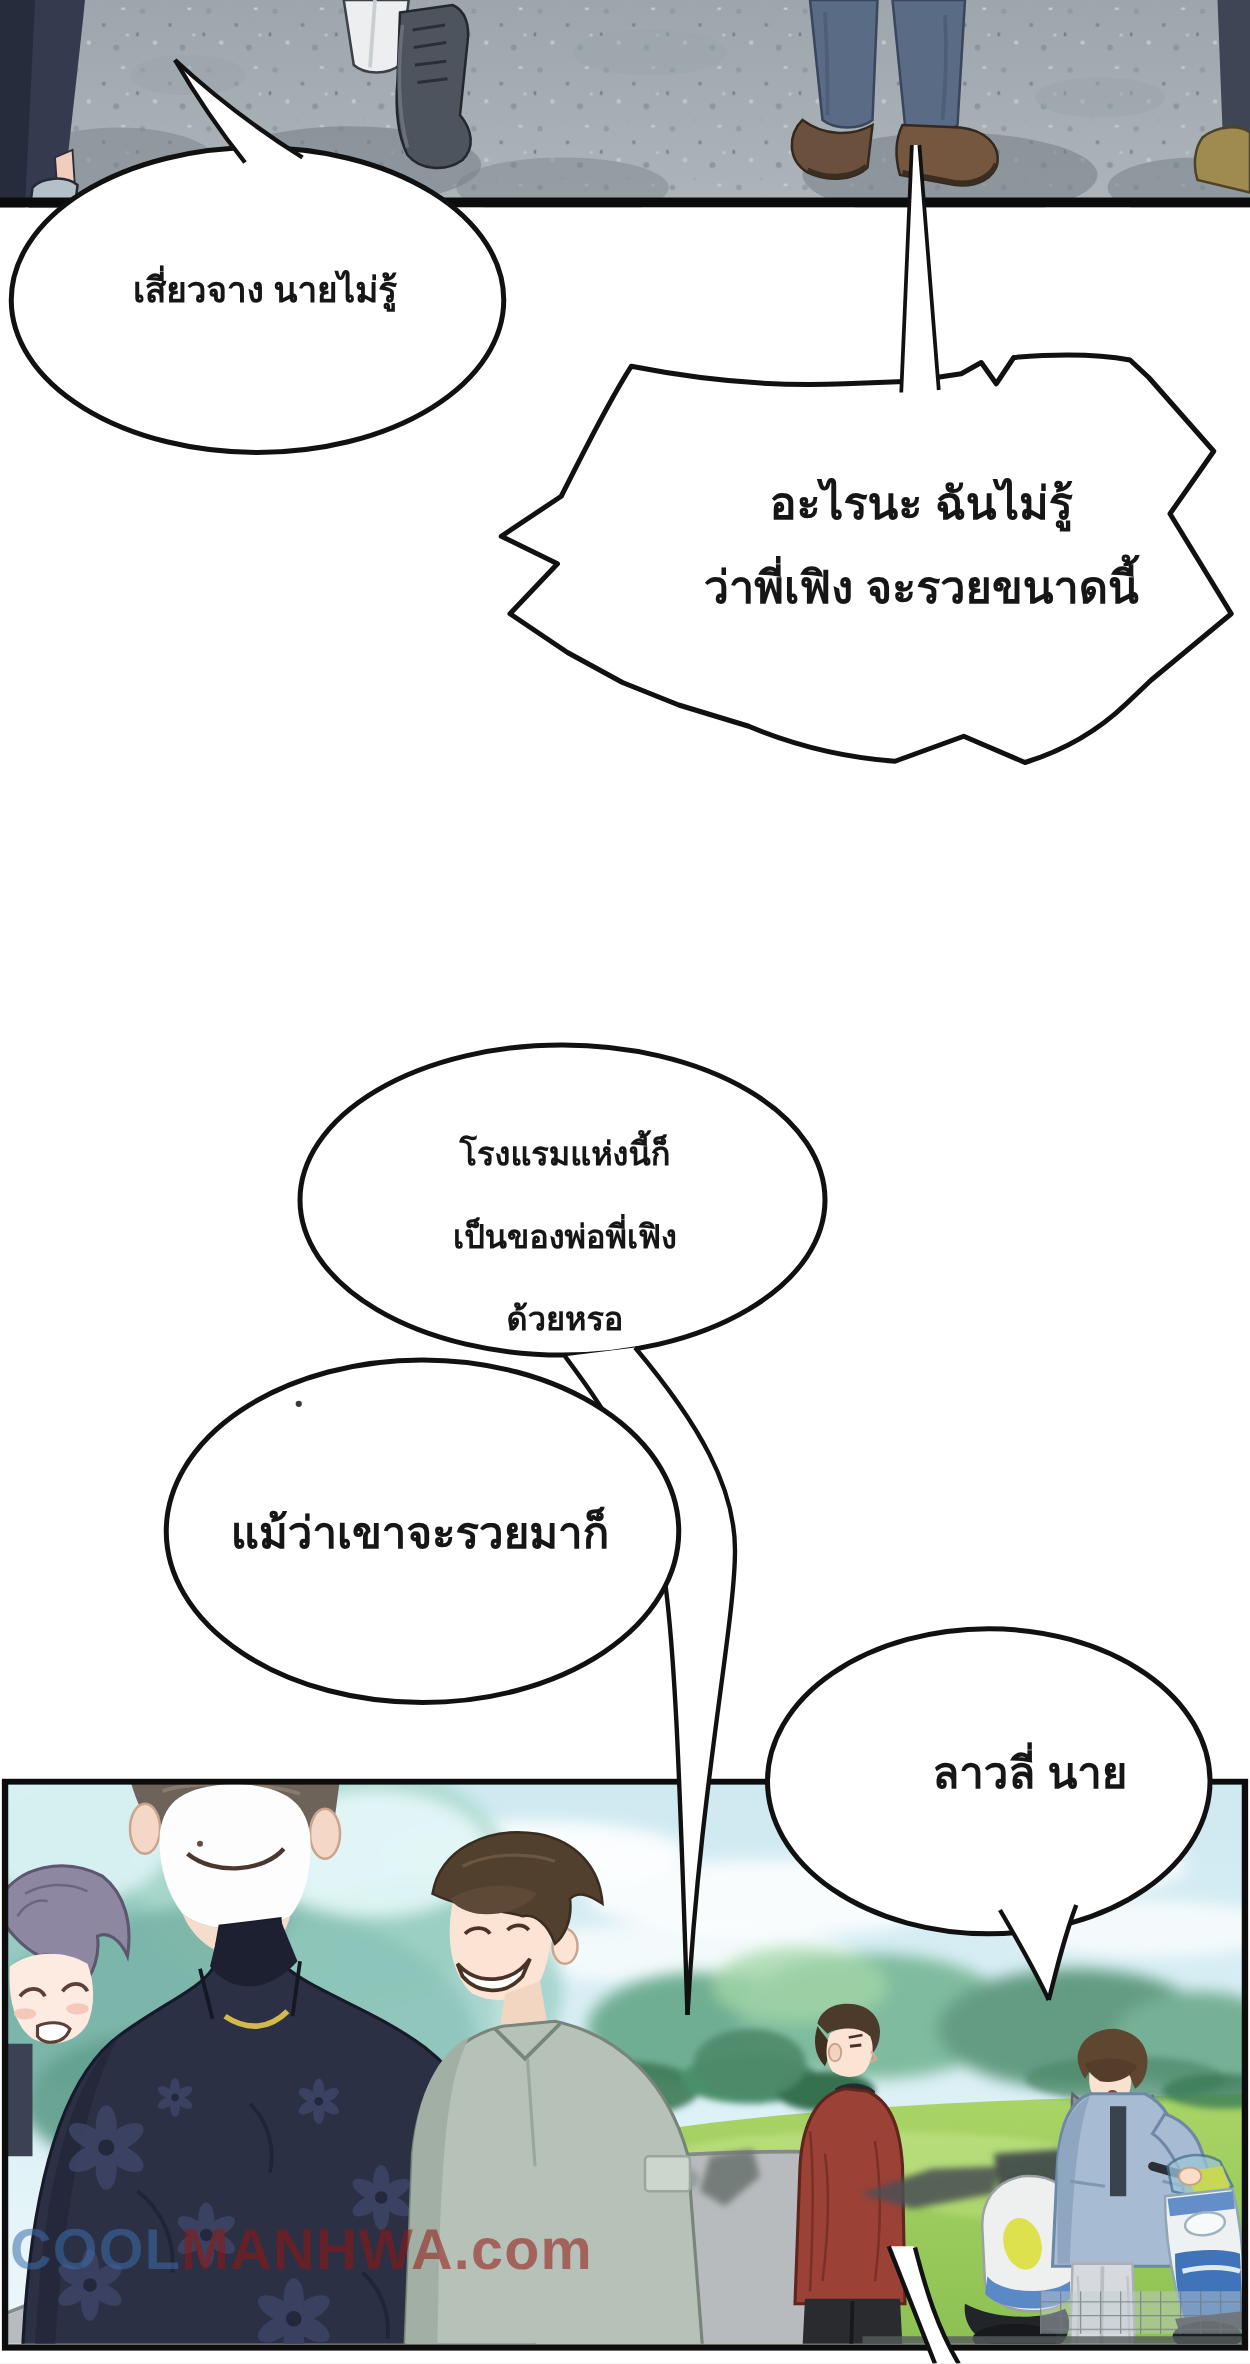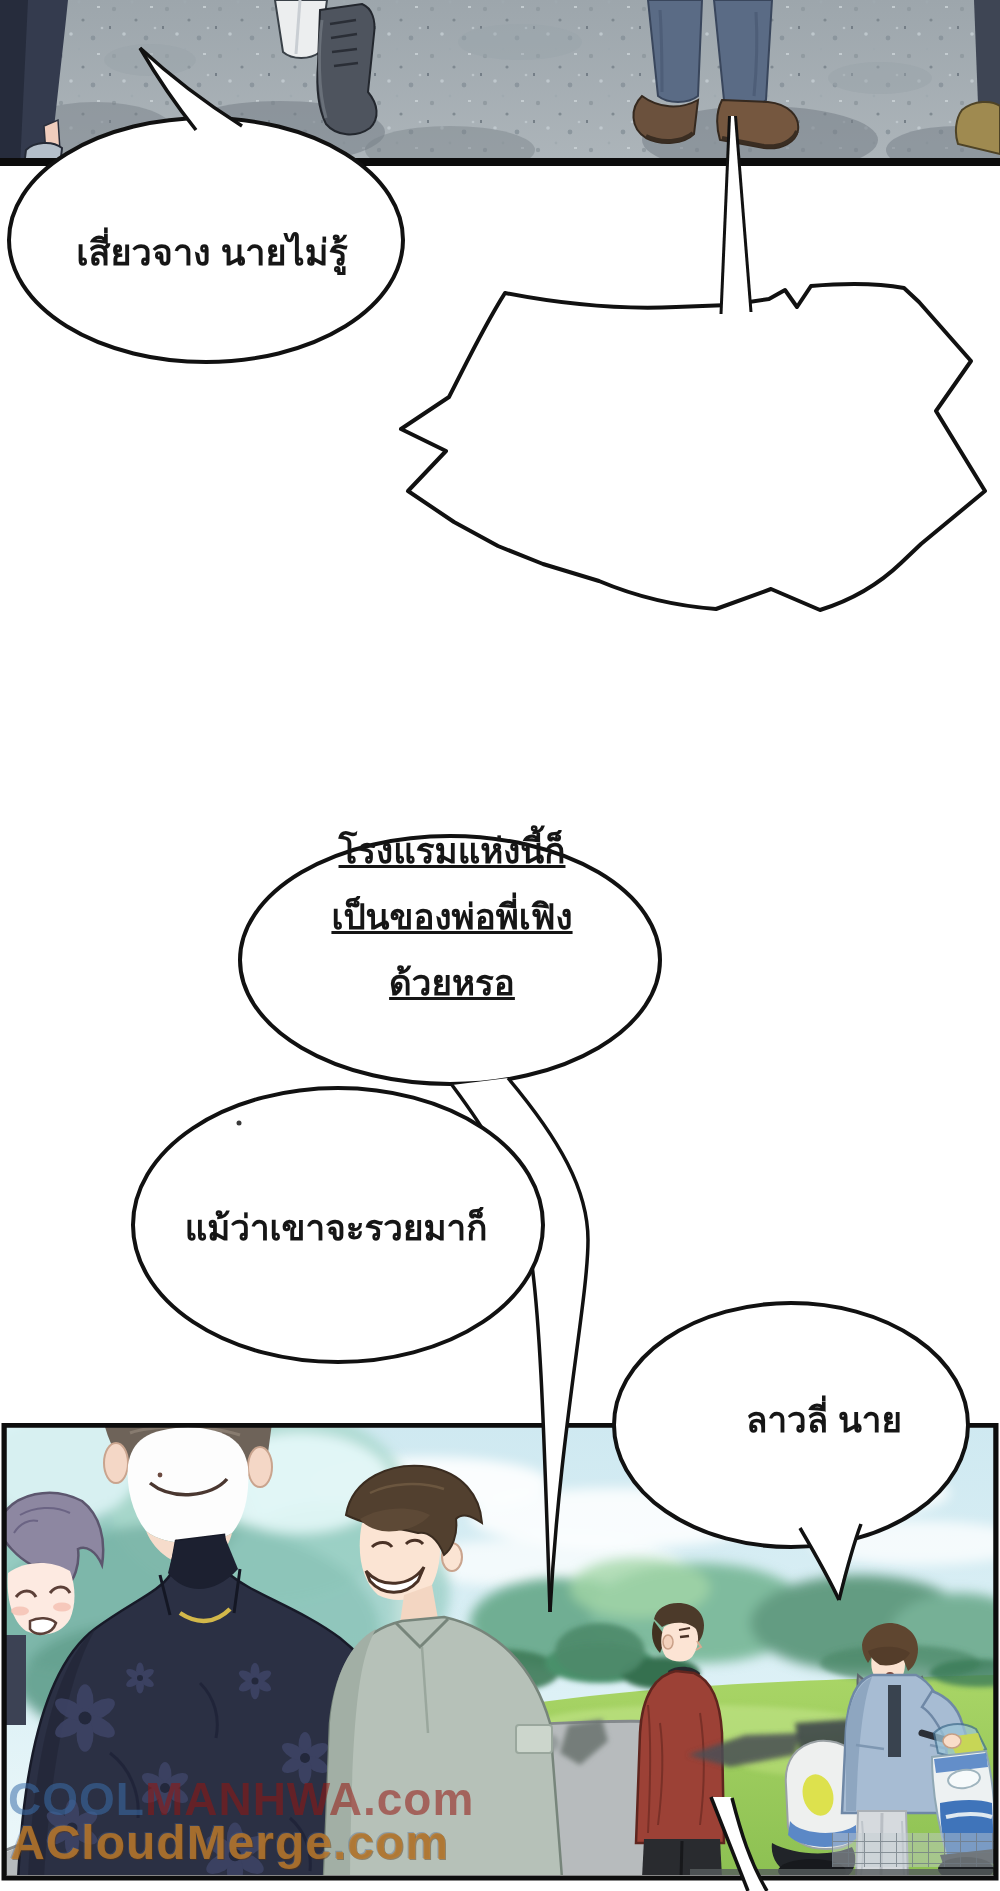--- a/index.html
+++ b/index.html
@@ -9,23 +9,23 @@
     font-family:"Liberation Sans","DejaVu Sans",sans-serif;
   }
   .page svg{position:absolute;display:block;}
   .panel-top{left:0;top:0;}
   .panel-bottom{left:0;top:1423px;}
   .bubble-layer{left:0;top:0;}
   .bubble-text{
     position:absolute;transform:translate(-50%,-50%);
     text-align:center;color:#161616;font-weight:700;white-space:nowrap;
   }
-  .bt1{left:212px;top:252px;font-size:36px;line-height:63px;}
+  .bt1{left:212px;top:232px;font-size:28px;line-height:63px;}
   .bt2{left:737px;top:436px;font-size:36px;line-height:67px;}
-  .bt3{left:452px;top:917px;font-size:35px;line-height:66px;text-decoration:underline;}
+  .bt3{left:452px;top:989px;font-size:26px;line-height:66px;}
   .bt4{left:336px;top:1227px;font-size:35px;line-height:63px;text-align:right;}
   .bt5{left:824px;top:1419px;font-size:35px;line-height:69px;}
   .watermark{position:absolute;font-weight:700;letter-spacing:1px;pointer-events:none;}
   .wm1{left:8px;top:1772px;font-size:46px;filter:blur(.6px);}
   .wm1 .wm-blue{color:rgba(58,110,170,.55);}
   .wm1 .wm-red{color:rgba(148,22,16,.55);text-align:right;}
   .wm2{
     left:10px;top:1815px;font-size:48px;color:rgba(189,122,42,.8);
     text-shadow:1px 1px 0 rgba(94,54,14,.45), -1px -1px 0 rgba(70,95,140,.35);
     filter:blur(.4px);
@@ -314,21 +314,20 @@
         <path d="M422 224 L428 310" stroke="#9aa79d" stroke-width="2.5" fill="none"></path>
         <rect x="516" y="302" width="36" height="28" rx="3" fill="#ccd6cc" stroke="#9aa79d" stroke-width="2"></rect>
       </g>
 
       <rect x="4" y="2" width="992" height="453" fill="none" stroke="#0d0d0d" stroke-width="5"></rect>
     </g>
     <rect x="4" y="2" width="992" height="453" fill="none" stroke="#0d0d0d" stroke-width="5"></rect>
   </svg>
 
   <div class="watermark wm1"><span class="wm-blue">COOL</span><span class="wm-red">MANHWA.com</span></div>
-  <div class="watermark wm2">ACloudMerge.com</div>
 
   <svg class="bubble-layer" width="1000" height="1891" viewBox="0 0 1000 1891">
 
     <g>
       <ellipse cx="206" cy="240" rx="197" ry="122" fill="#ffffff" stroke="#111111" stroke-width="4"></ellipse>
       <path d="M196 132 C172 102 154 72 140 48 C168 74 206 104 244 128 Z" fill="#ffffff"></path>
       <path d="M196 130 C172 100 154 72 140 48" stroke="#111111" stroke-width="3.5" fill="none"></path>
       <path d="M140 48 C168 74 204 102 242 126" stroke="#111111" stroke-width="3.5" fill="none"></path>
     </g>
 
@@ -373,20 +372,24 @@
       <path d="M711 1797 L748 1891 L767 1891 C750 1862 740 1832 731 1797 Z" fill="#ffffff"></path>
       <path d="M711 1797 L748 1891" stroke="#111111" stroke-width="3.5" fill="none"></path>
       <path d="M767 1891 C750 1862 741 1833 732 1798" stroke="#111111" stroke-width="3.5" fill="none"></path>
     </g>
   </svg>
 
   <div class="bubble-text bt1">
     <div>เสี่ยวจาง นายไม่รู้</div>
   </div>
 
+  <div class="bubble-text bt2">
+    <div>อะไรนะ ฉันไม่รู้</div>
+    <div>ว่าพี่เฟิง จะรวยขนาดนี้</div>
+  </div>
 
   <div class="bubble-text bt3">
     <div>โรงแรมแห่งนี้ก็</div>
     <div>เป็นของพ่อพี่เฟิง</div>
     <div>ด้วยหรอ</div>
   </div>
 
   <div class="bubble-text bt4">
     <div>แม้ว่าเขาจะรวยมาก็</div>
   </div>

